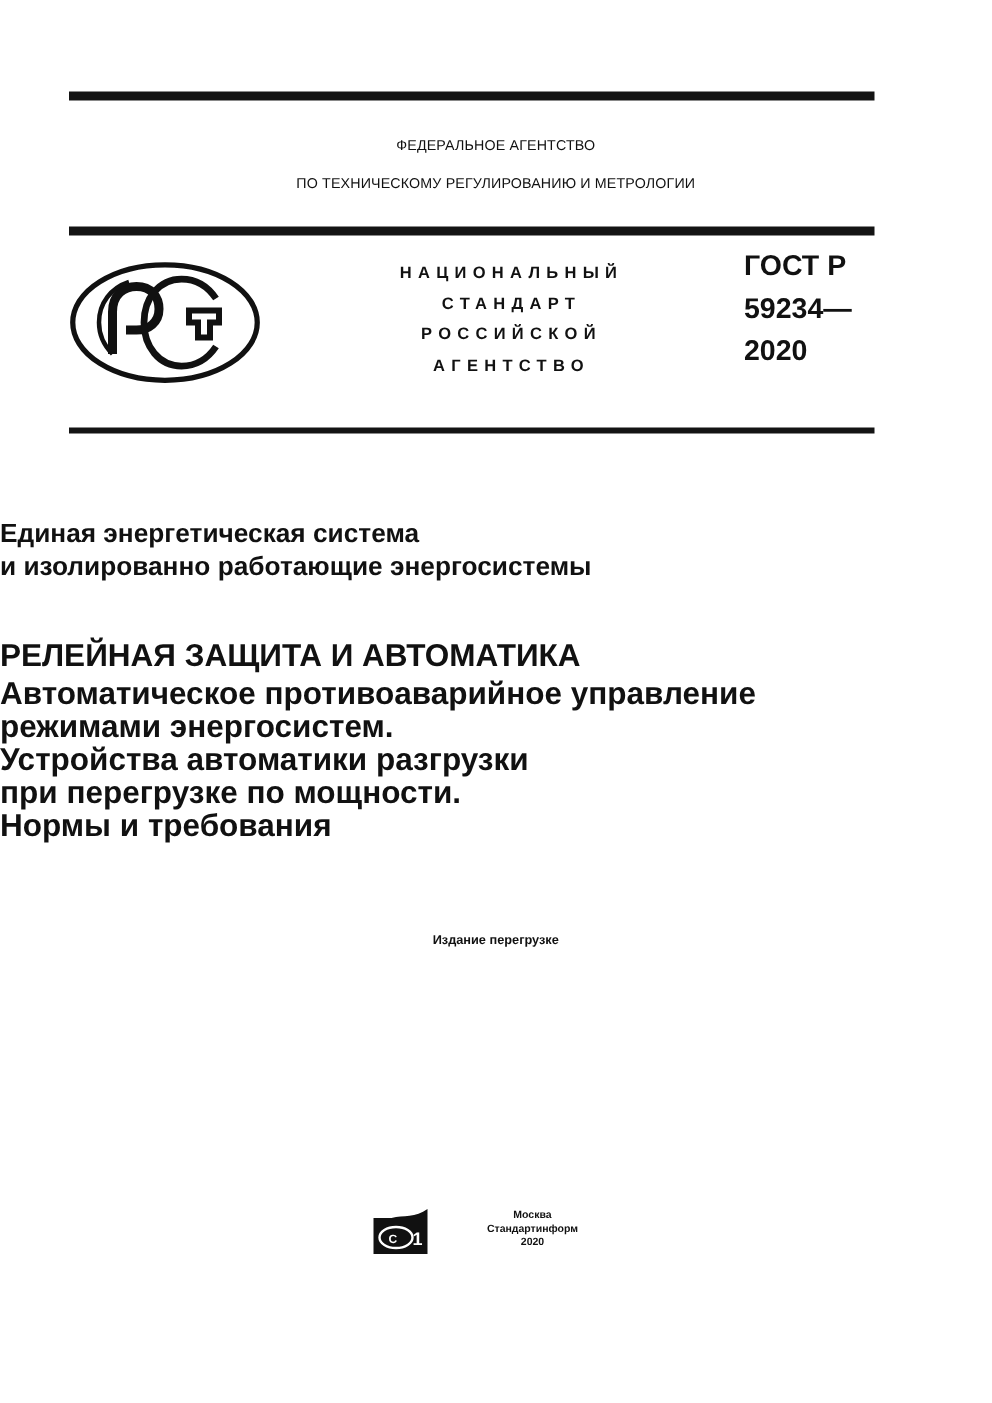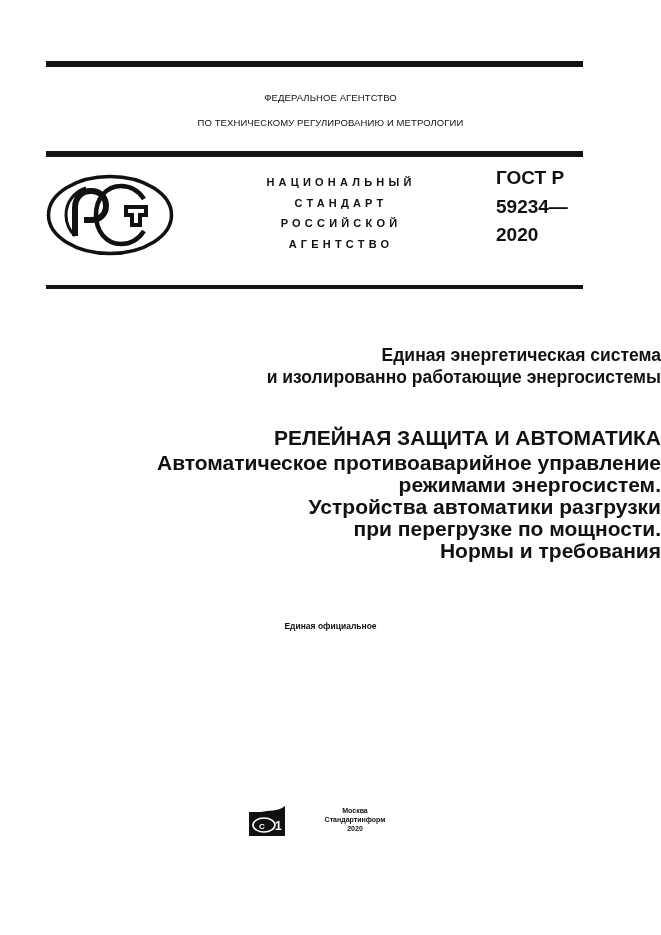--- a/index.html
+++ b/index.html
@@ -11,21 +11,21 @@
   .bar.bot { top:285px; height:4px; }
   .agency { position:absolute; left:0; width:661px; text-align:center;
             font-weight:normal; font-size:9.5px; letter-spacing:0.1px; }
   .agency.l1 { top:92px; }
   .agency.l2 { top:117px; }
   .logo { position:absolute; left:46px; top:174px; width:128px; height:82px; }
   .national { position:absolute; left:245px; top:172px; width:192px; text-align:center;
               font-weight:bold; font-size:11px; letter-spacing:4.2px; line-height:20.5px; }
   .gost { position:absolute; left:496px; top:164px; font-weight:bold; font-size:19px;
           line-height:28.5px; }
-  .titles { position:absolute; left:0; width:661px; text-align:right; font-weight:bold; }
+  .titles { position:absolute; left:0; width:661px; text-align:left; font-weight:bold; }
   .sub1 { top:344px; font-size:17.5px; line-height:22px; }
   .main-title { top:409px; font-size:21px; line-height:26px;margin-top:16px; }
   .sub2 { top:452px; font-size:21px; line-height:22px; }
   .edition { position:absolute; left:0; width:661px; top:621px; text-align:center;
              font-weight:bold; font-size:8.5px; }
   .publisher-logo { position:absolute; left:247px; top:804px; width:40px; height:33px; }
   .publisher { position:absolute; left:300px; top:806px; width:110px; text-align:center;
                font-weight:bold; font-size:7px; line-height:9px; }
 </style>
 </head>
@@ -70,21 +70,21 @@
 <div class="titles main-title">РЕЛЕЙНАЯ ЗАЩИТА И АВТОМАТИКА</div>
 
 <div class="titles sub2">
   <div>Автоматическое противоаварийное управление</div>
   <div>режимами энергосистем.</div>
   <div>Устройства автоматики разгрузки</div>
   <div>при перегрузке по мощности.</div>
   <div>Нормы и требования</div>
 </div>
 
-<div class="edition">Единая официальное</div>
+<div class="edition">Издание перегрузке</div>
 
 <svg class="publisher-logo" viewBox="0 0 40 33">
   <path d="M2 8 L2 32 L38 32 L38 2 C30 8 22 6 14 8 Z" fill="#111"></path>
   <ellipse cx="17" cy="21" rx="11" ry="7" fill="none" stroke="#fff" stroke-width="1.6"></ellipse>
   <text x="12" y="24.5" font-size="8" font-weight="bold" fill="#fff" font-family="Liberation Sans, sans-serif">С</text>
   <text x="28" y="26" font-size="12" font-weight="bold" fill="#fff" font-family="Liberation Sans, sans-serif">1</text>
 </svg>
 
 <div class="publisher">
   <div>Москва</div>

